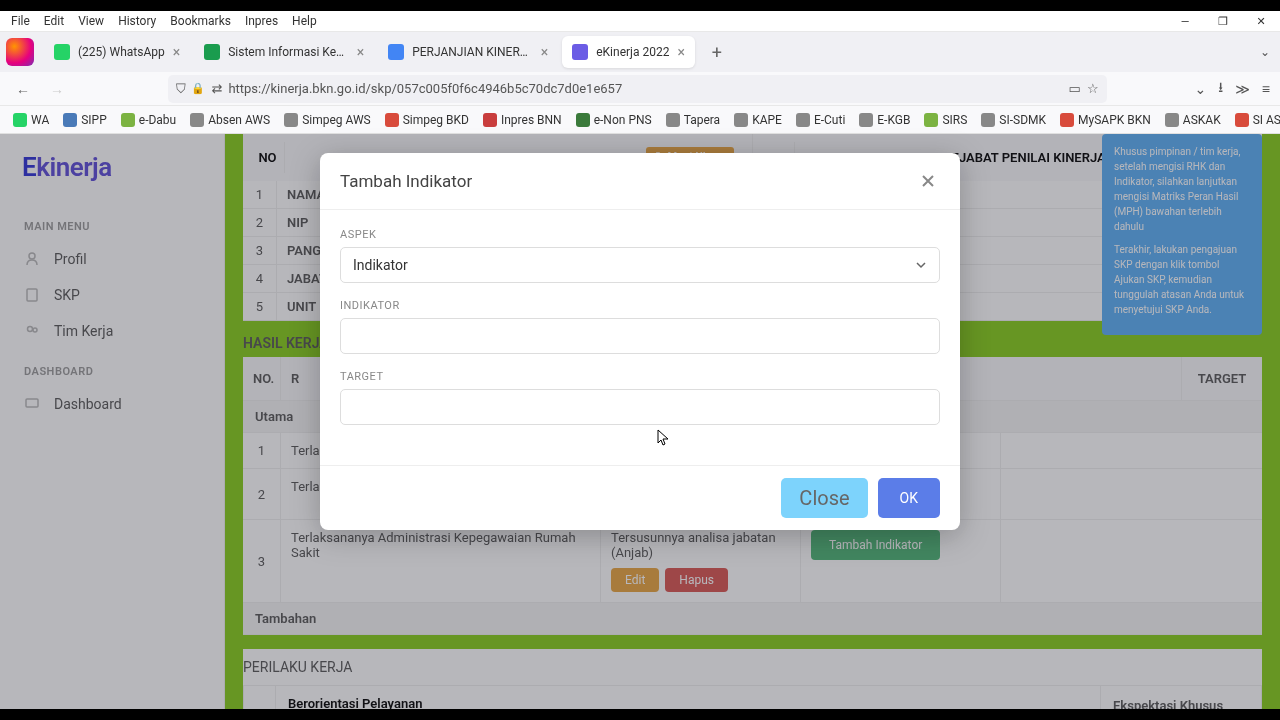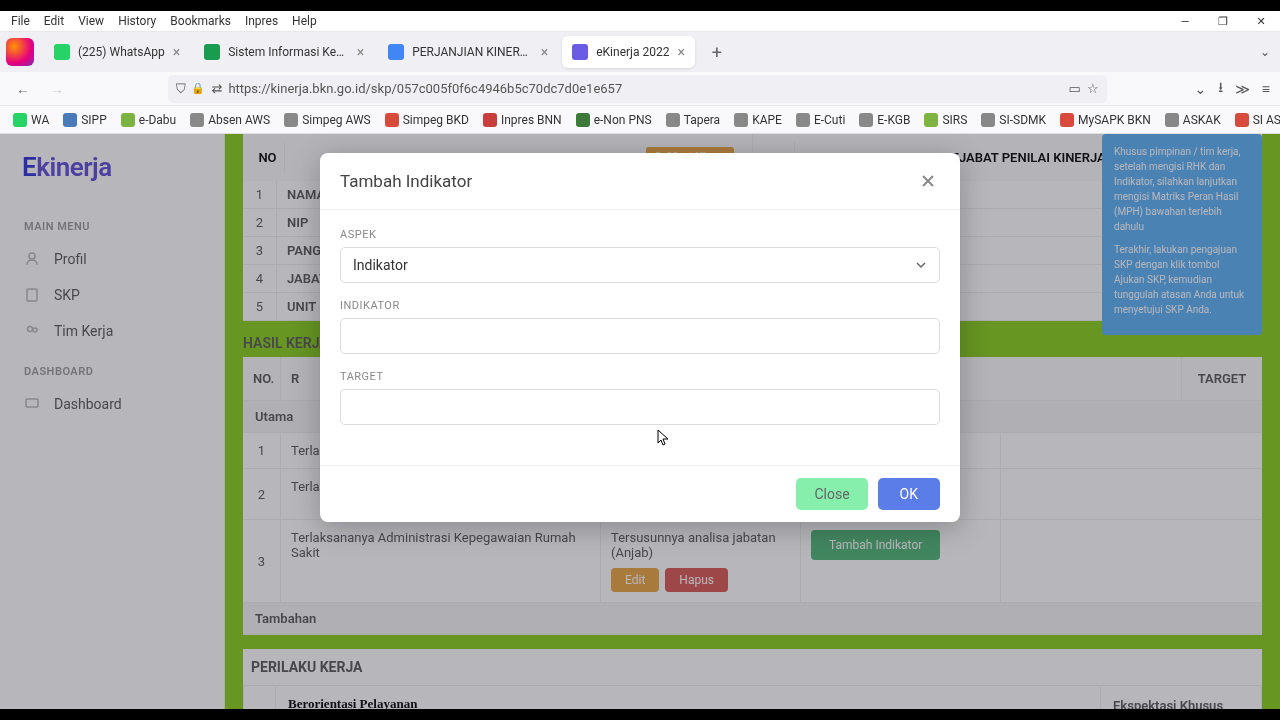--- a/index.html
+++ b/index.html
@@ -74,48 +74,48 @@
     .ct-row .c-no { width: 38px; display: flex; align-items: center; justify-content: center; border-right: 1px solid #eee; }
     .ct-row .c-rhk { width: 320px; padding: 10px; border-right: 1px solid #eee; }
     .ct-row .c-ren { width: 200px; padding: 10px; border-right: 1px solid #eee; }
     .ct-row .c-act { padding: 10px; border-right: 1px solid #eee; width: 200px; }
     .btn { display: inline-block; padding: 5px 14px; border-radius: 4px; font-size: 12px; color: #fff; margin-right: 6px; cursor: pointer; }
     .btn-edit { background: #e8a33d; }
     .btn-del { background: #d9534f; }
     .btn-add { background: #4cb574; padding: 8px 18px; }
 
     .perilaku { margin: 14px 18px; background: #fff; }
-    .perilaku .ptitle { font-weight: 700; color: #555; padding: 10px 0; font-size: 14px; margin-left: 8px; }
+    .perilaku .ptitle { font-weight: 400; color: #555; padding: 10px 0; font-size: 14px; }
     .pk-table { border: 1px solid #eee; display: flex; }
     .pk-left { flex: 1; border-right: 1px solid #eee; }
     .pk-right { width: 160px; padding: 12px; font-size: 13px; font-weight: 600; color: #555; }
     .pk-hrow { display: flex; border-bottom: 1px solid #eee; }
     .pk-hrow .pno { width: 32px; text-align: center; padding: 12px 6px; border-right: 1px solid #eee; font-size: 13px; }
     .pk-hrow .ptxt { flex: 1; padding: 10px 12px; font-size: 13px; }
-    .pk-hrow .ptxt .h { font-weight: 600; margin-bottom: 6px; font-family: Liberation Serif, serif; }
+    .pk-hrow .ptxt .h { font-weight: 600; margin-bottom: 6px; }
 
     
     .infopanel { position: absolute; right: 18px; top: 0; width: 160px; background: #5aaef5; color: #fff; font-size: 10px; padding: 10px 12px; border-radius: 4px; line-height: 1.5; }
     .infopanel p { margin-bottom: 8px; }
 
     
     .overlay { position: absolute; top: 134px; left: 0; right: 0; bottom: 11px; background: rgba(50,50,60,0.35); }
     .modal { position: absolute; left: 320px; top: 153px; width: 640px; background: #fff; border-radius: 8px; box-shadow: 0 6px 30px rgba(0,0,0,0.25); }
     .modal-header { display: flex; justify-content: space-between; align-items: center; padding: 16px 20px; border-bottom: 1px solid #eee; }
     .modal-title { font-size: 17px; color: #444; }
     .modal-close { width: 24px; height: 24px; display: flex; align-items: center; justify-content: center; color: #888; font-size: 18px; cursor: pointer; }
     .modal-body { padding: 18px 20px 24px; display: flex; gap: 18px; }
     .form-col { flex: 1; }
     .form-label { font-size: 11px; color: #888; letter-spacing: 0.5px; margin-bottom: 6px; display: block; }
     .form-select { width: 100%; height: 36px; border: 1px solid #ddd; border-radius: 5px; padding: 0 12px; font-size: 14px; color: #333; display: flex; align-items: center; justify-content: space-between; margin-bottom: 16px; background: #fff; }
     .form-input { width: 100%; height: 36px; border: 1px solid #ddd; border-radius: 5px; padding: 0 12px; font-size: 14px; margin-bottom: 16px; }
     .help-box { width: 185px; background: #5aaef5; color: #fff; font-size: 12px; padding: 14px; border-radius: 6px; line-height: 1.5; }
     .help-box p { margin-bottom: 10px; }
     .modal-footer { border-top: 1px solid #eee; padding: 12px 20px; display: flex; justify-content: flex-end; gap: 10px; }
-    .mbtn-close { padding: 8px 18px; font-size: 14px; color: #666; background: #86efac; border: none; cursor: pointer; border-radius: 5px; }
+    .mbtn-close { padding: 8px 18px; font-size: 20px; color: #666; background: #7dd3fc; border: none; cursor: pointer; border-radius: 5px; }
     .mbtn-ok { padding: 8px 22px; font-size: 14px; color: #fff; background: #5b7de8; border: none; cursor: pointer; border-radius: 5px; }
 
     .cursor { position: absolute; left: 337px; top: 276px; font-size: 14px; color: #000; pointer-events: none; z-index: 100; }
 
     .bottombar { position: absolute; bottom: 0; left: 0; right: 0; height: 11px; background: #000; }
 
     svg { display: block; }
   </style>
 </head>
 <body>

